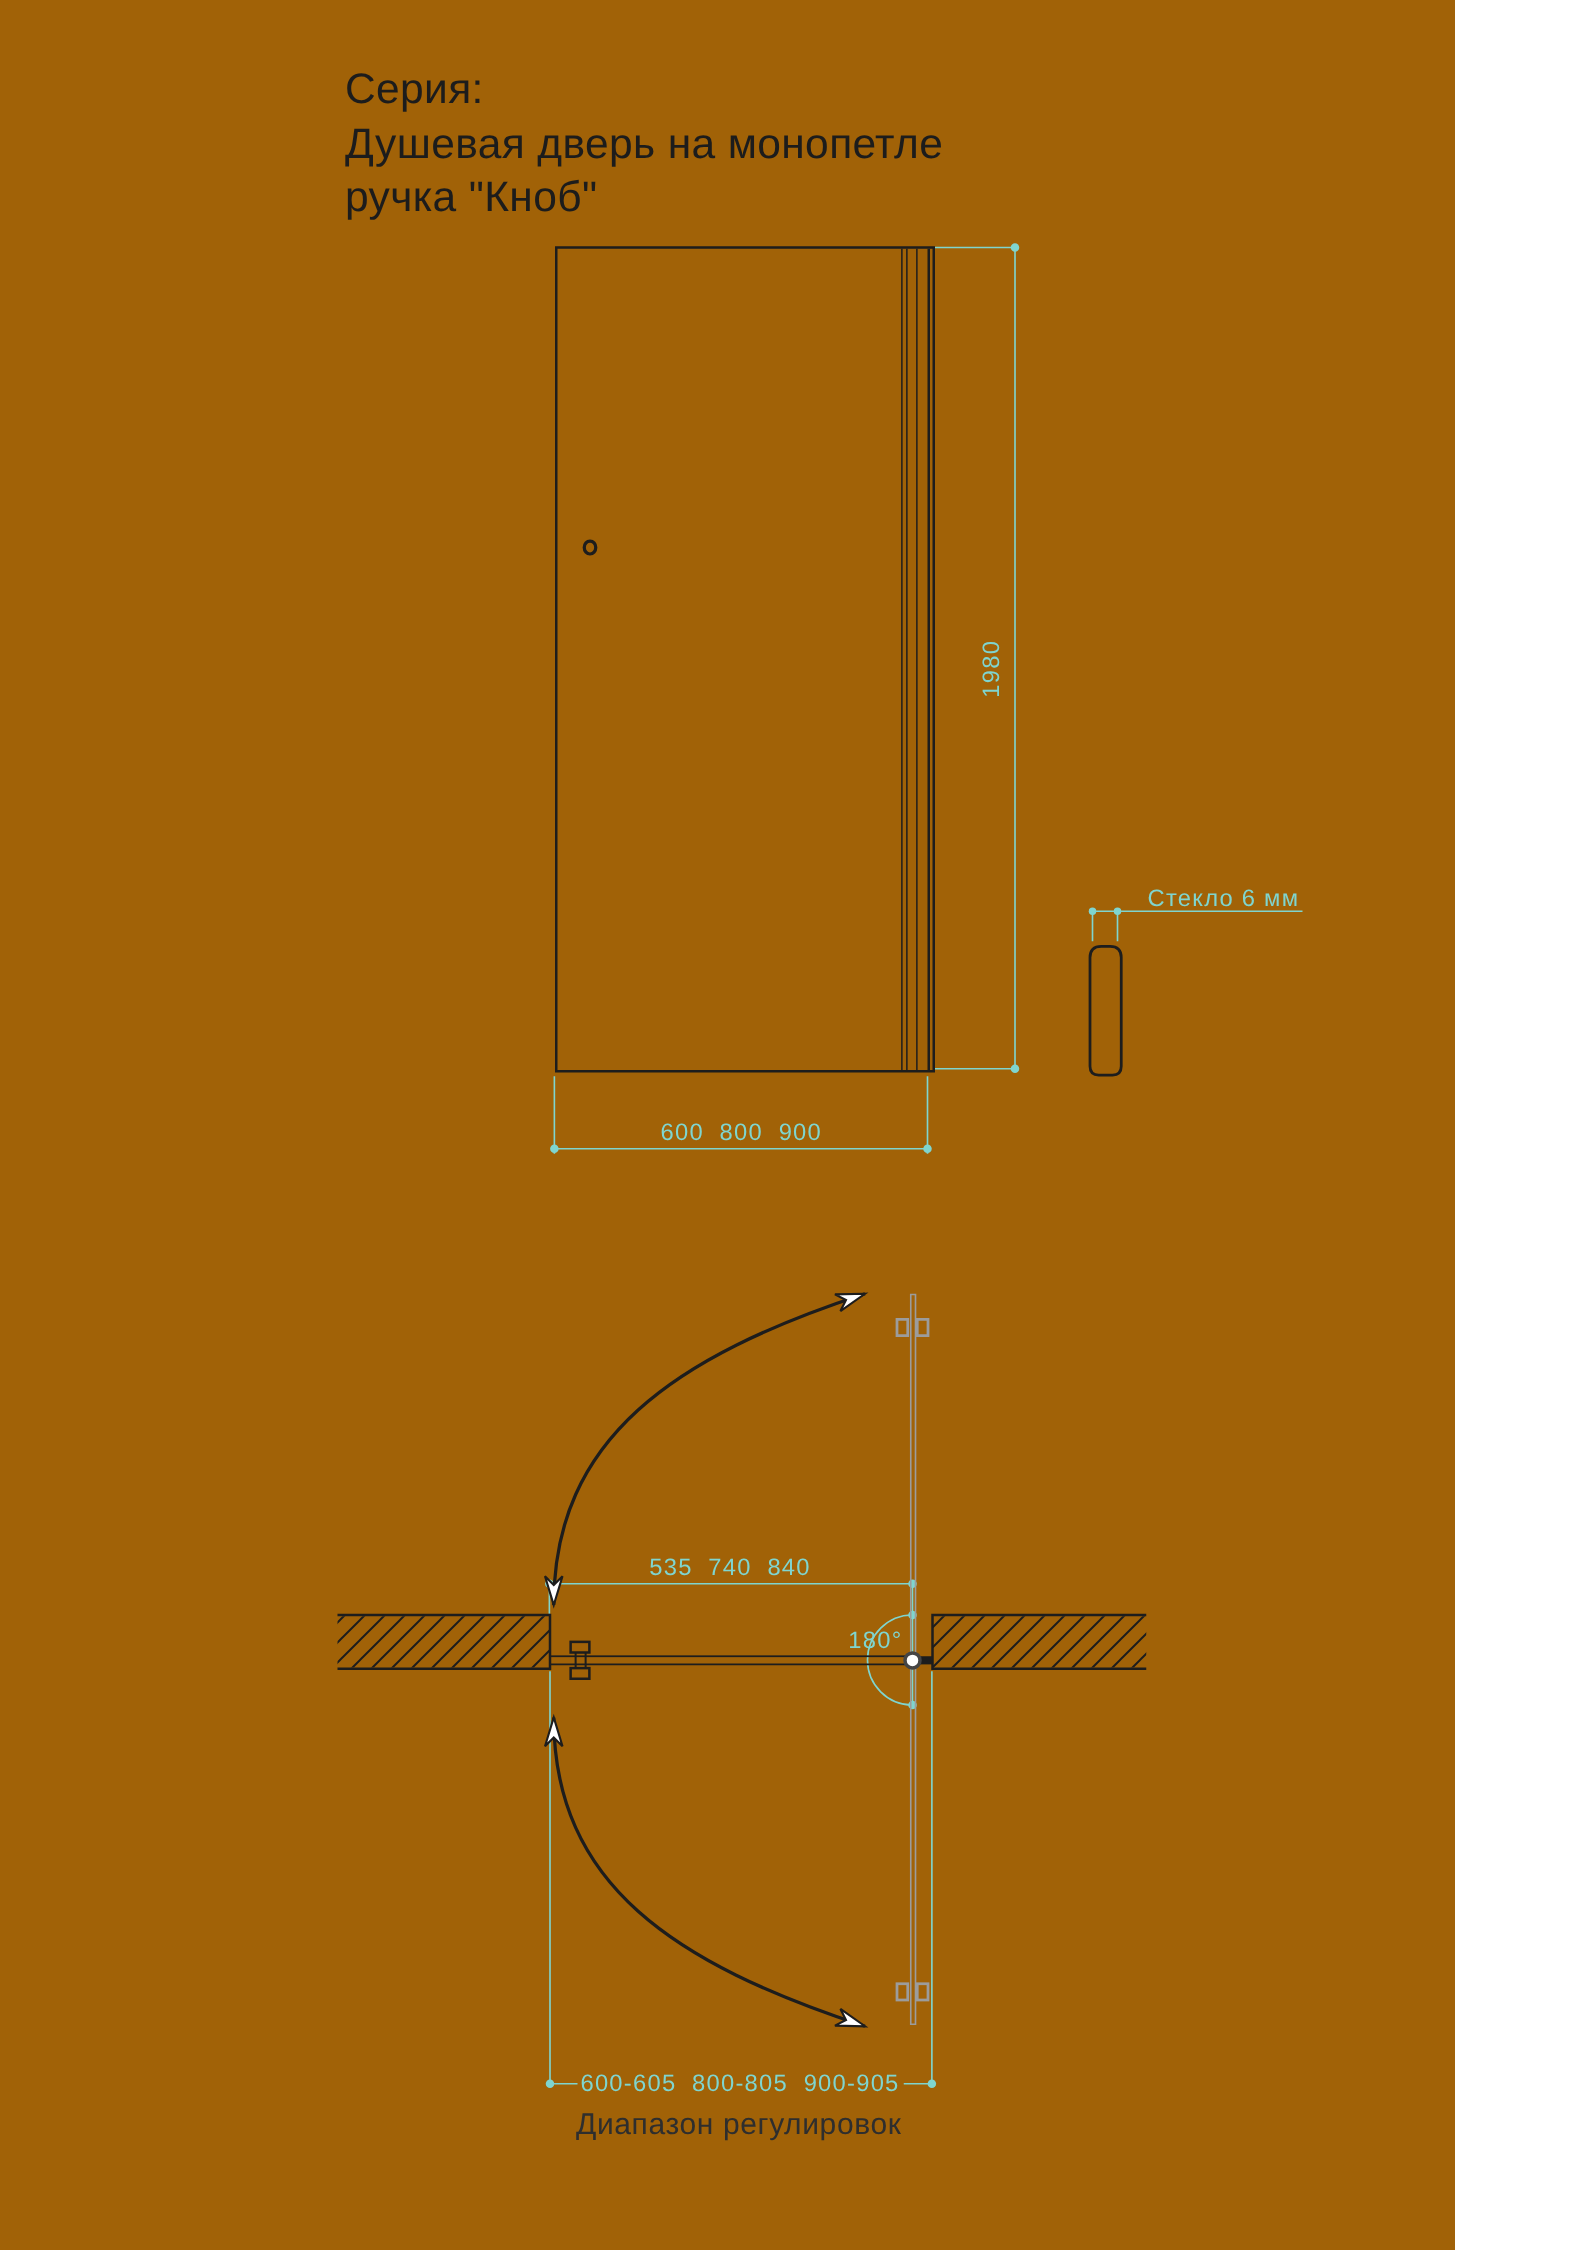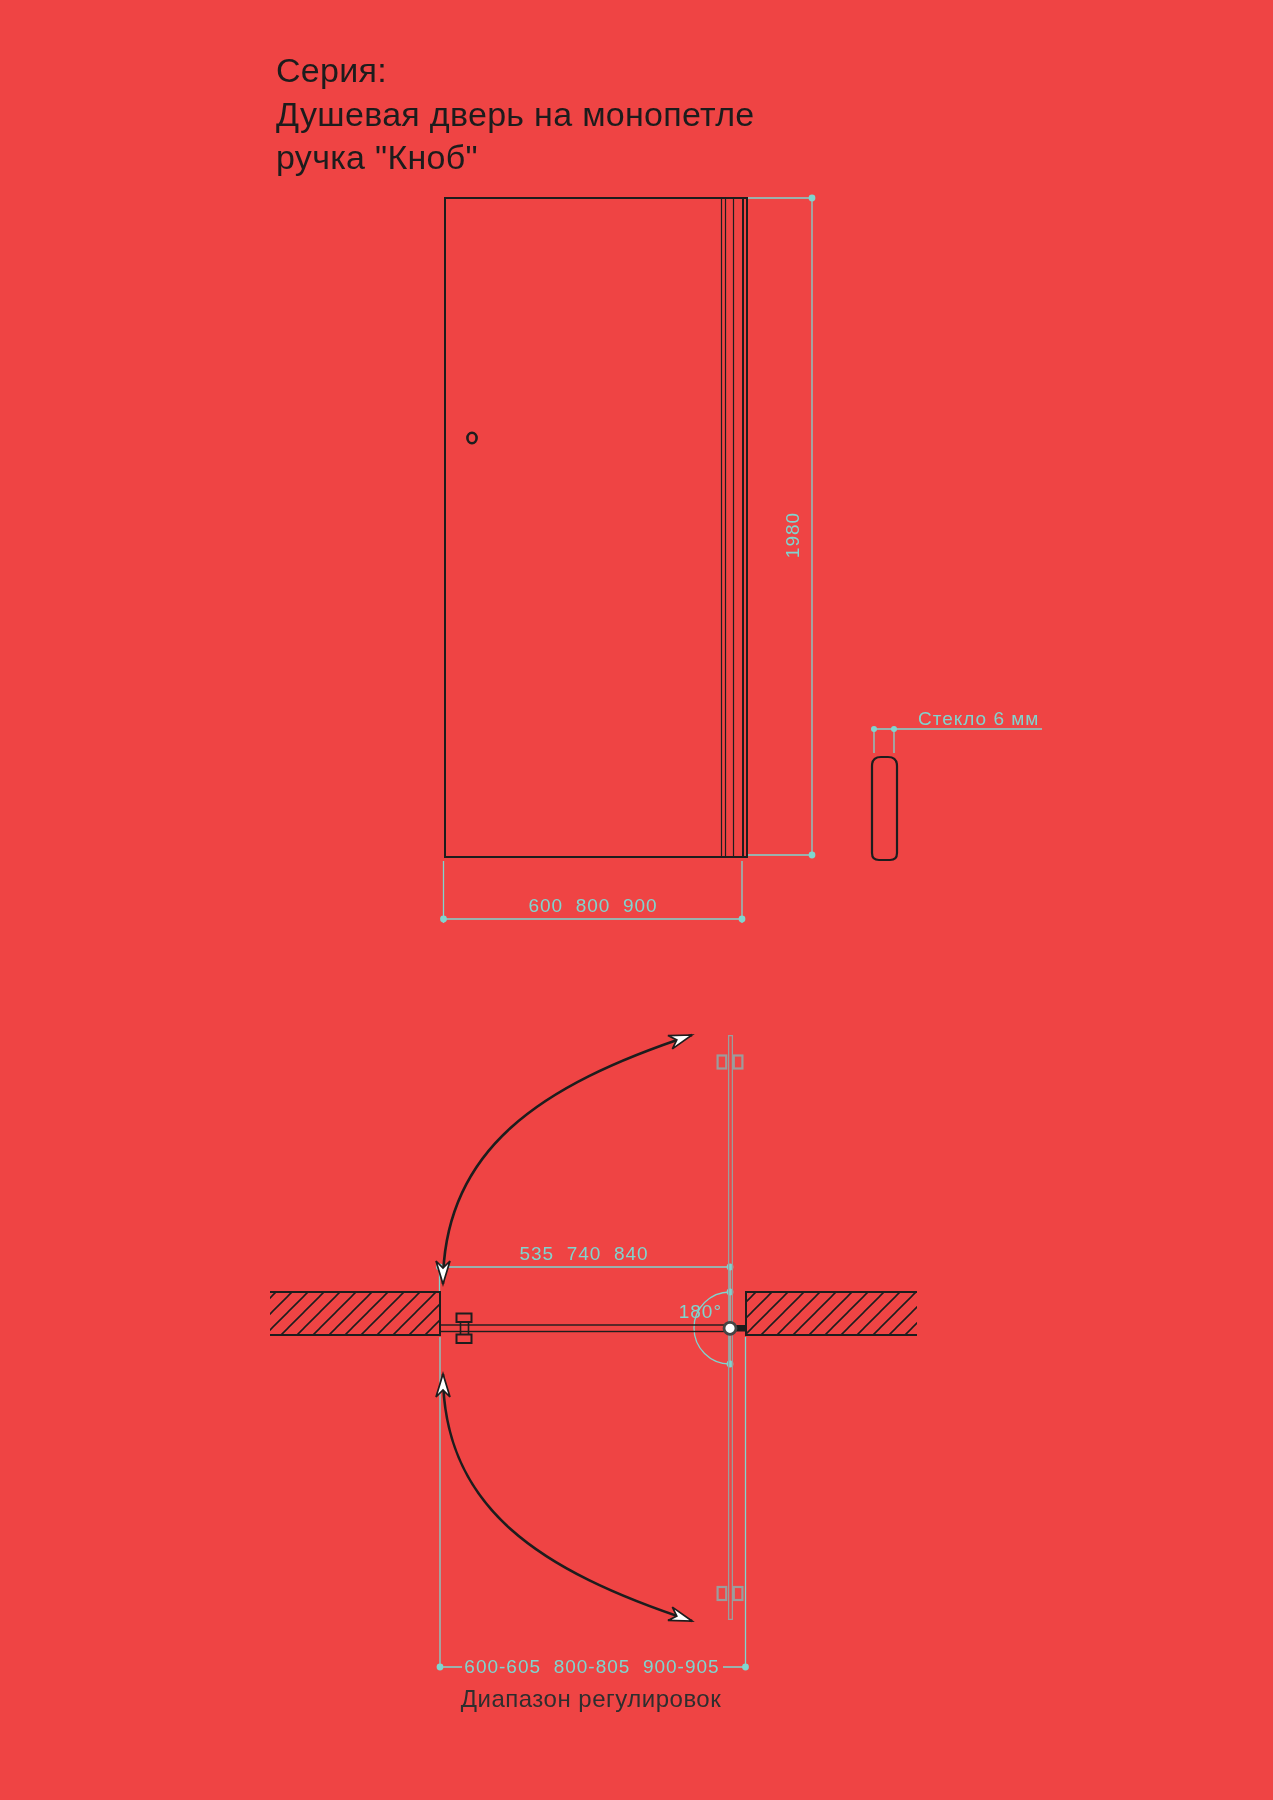--- a/index.html
+++ b/index.html
@@ -1,17 +1,17 @@
 <!DOCTYPE html>
 <html style="--accent: #7fd5cf; --ink: #1d1d1d; --gray: #9c9c9c; --caption: #2e2e2e;"><head>
 <meta charset="utf-8">
 <style>
   :root { --accent:#7fd5cf; --ink:#1d1d1d; --gray:#9c9c9c; --caption:#2e2e2e; }
   html,body { margin:0; padding:0; background:#ffffff; }
-  .page { position:relative; width:1273px; height:1800px; background:#ef4444; overflow:hidden; }
+  .page { position:relative; width:1164px; height:1800px; background:#a16207; overflow:hidden; }
   svg text { font-family:"Liberation Sans", sans-serif; }
   .title-text { fill:#1c1c1c; font-size:34px; font-weight:500; letter-spacing:0.3px; white-space:pre; }
   .dim-text { fill:var(--accent); font-size:19px; letter-spacing:1px; white-space:pre; }
   .caption-text { fill:var(--caption); font-size:24px; letter-spacing:0.5px; white-space:pre; }
   .dim-line { stroke:var(--accent); stroke-width:1.3; fill:none; }
   .dim-dot { fill:var(--accent); stroke:none; }
   .ink-line { stroke:var(--ink); fill:none; }
   .gray-line { stroke:var(--gray); fill:none; }
   .hatch-line { stroke:var(--ink); stroke-width:1.6; }
   .swing-arc { stroke:var(--ink); stroke-width:2.6; fill:none; }

